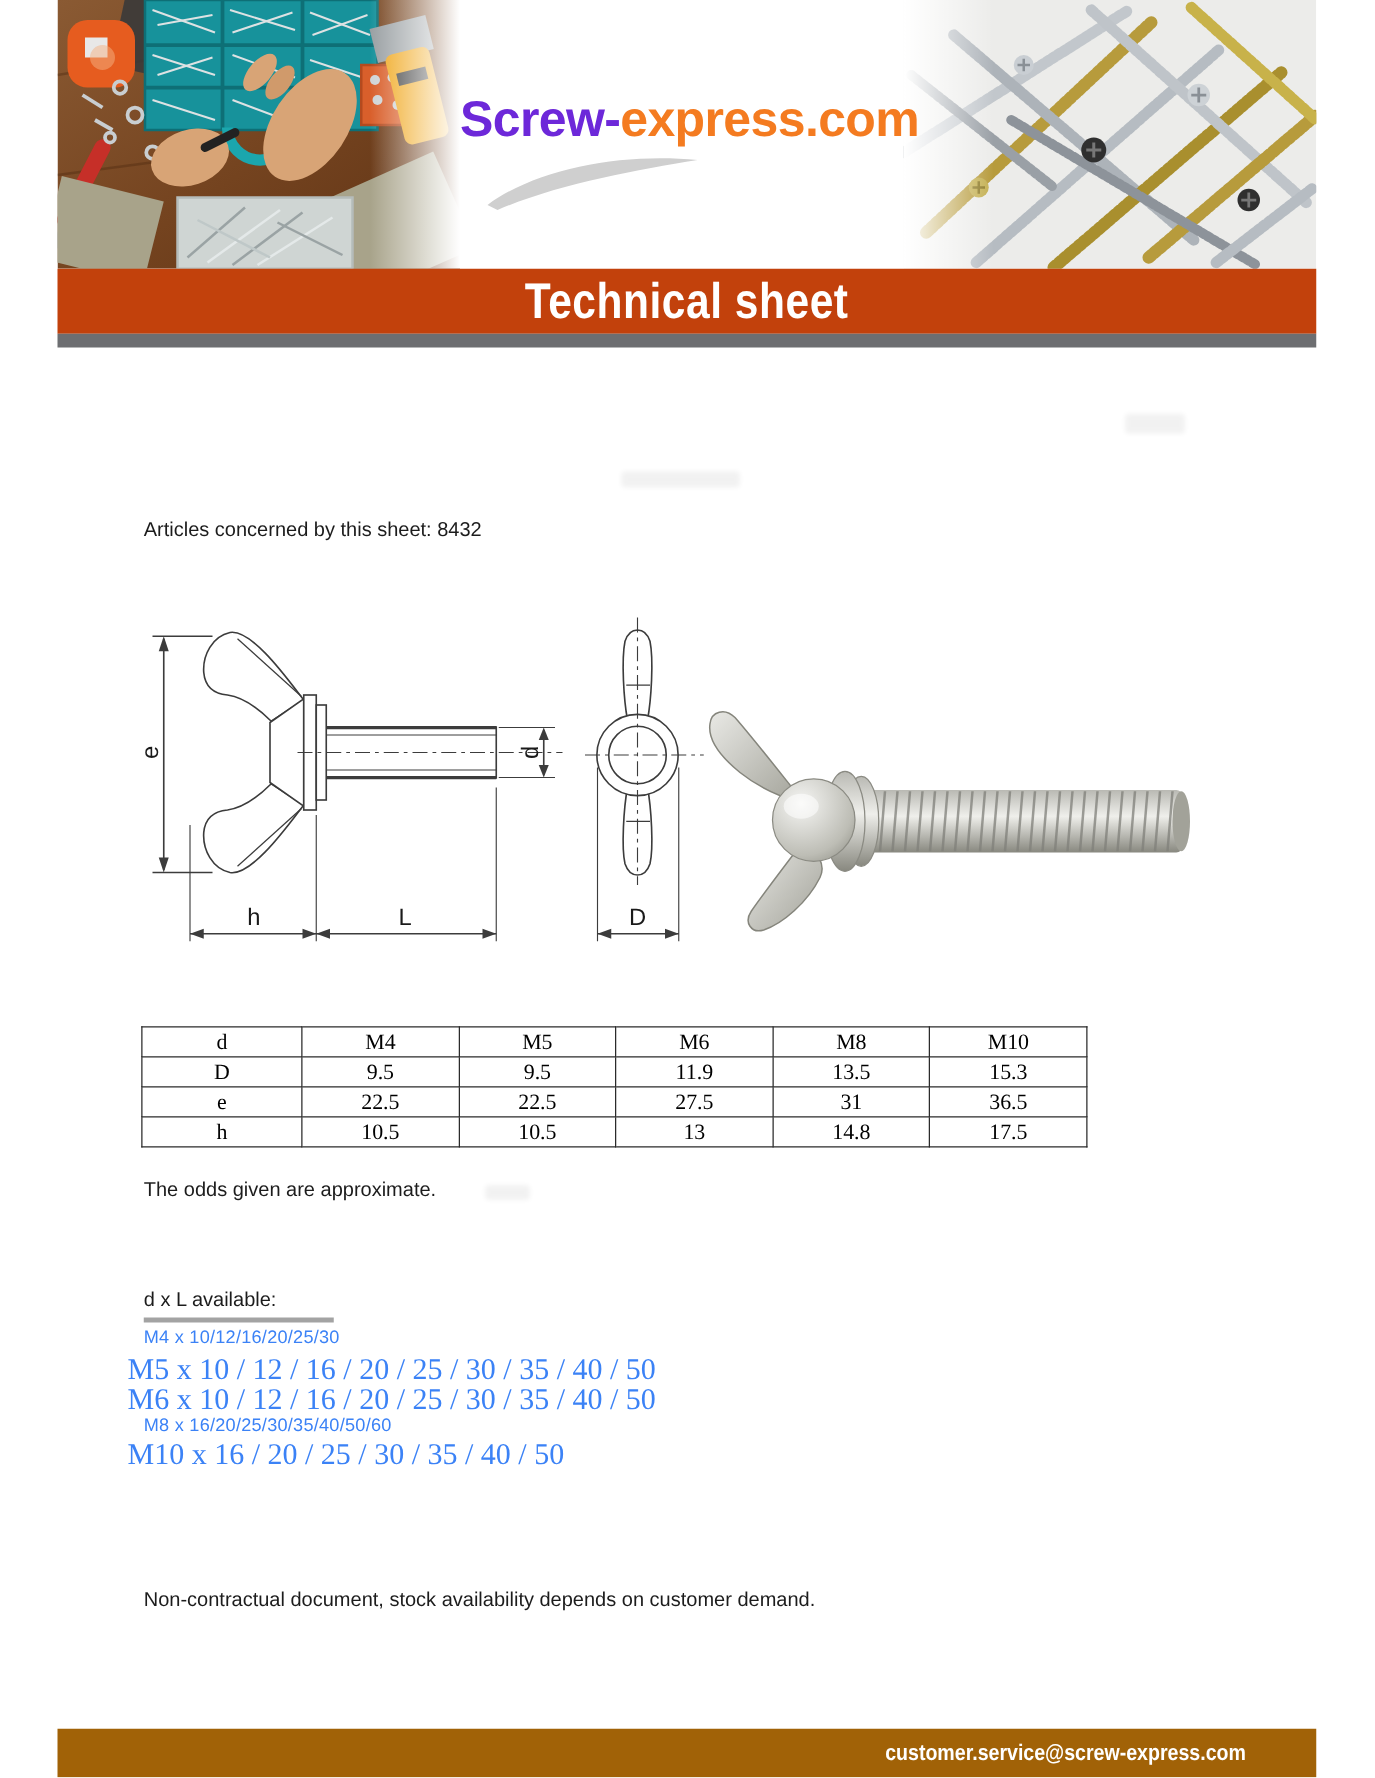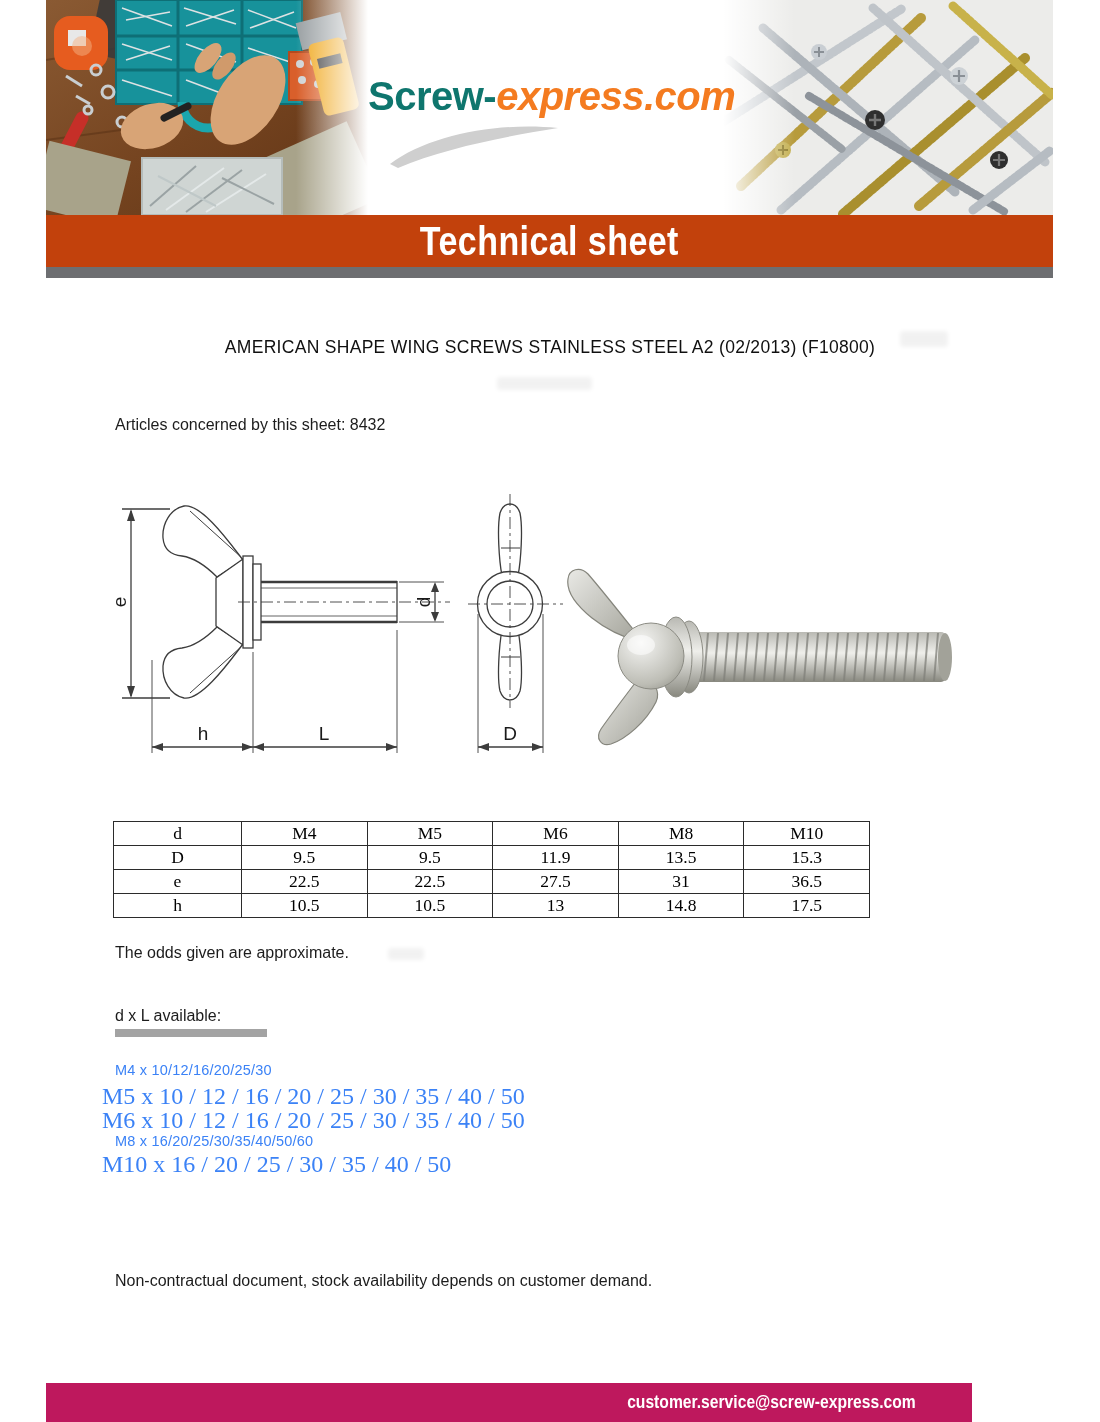--- a/index.html
+++ b/index.html
@@ -3,22 +3,22 @@
 <meta charset="utf-8">
 <style>
   html,body{margin:0;padding:0;background:#ffffff;}
   .page{position:relative;width:1100px;height:1422px;background:#fff;overflow:hidden;
         font-family:"Liberation Sans",sans-serif;color:#1c1c1c;}
 
   
   .photo{position:absolute;top:0;height:215px;}
   .logo{position:absolute;left:368px;top:74px;width:355px;text-align:center;
         font-weight:bold;font-size:40px;letter-spacing:-0.5px;white-space:nowrap;}
-  .logo .g{color:#0f766e;}
-  .logo .o{color:#f47b20;font-style:italic;}
+  .logo .g{color:#6d28d9;}
+  .logo .o{color:#f47b20;}
   .swoosh{position:absolute;left:388px;top:120px;}
 
   .banner{position:absolute;left:46px;top:215px;width:1007px;height:52px;background:#c2410c;
           text-align:center;line-height:52px;}
   .banner span{display:inline-block;color:#fff;font-weight:bold;font-size:40px;
                transform:scaleX(0.85);transform-origin:center;letter-spacing:0.5px;}
   .banner-strip{position:absolute;left:46px;top:267px;width:1007px;height:11px;background:#6d6e71;}
 
   .doc-code{position:absolute;left:0;top:283px;width:1100px;text-align:center;
             font-family:"Liberation Serif",serif;font-weight:bold;font-size:29px;color:#0d0d0d;}
@@ -30,31 +30,31 @@
   .tech-drawing{position:absolute;left:105px;top:488px;}
   .product-photo{position:absolute;left:565px;top:545px;}
 
   
   table.dims{position:absolute;left:113px;top:821px;width:757px;border-collapse:collapse;
              table-layout:fixed;font-family:"Liberation Serif",serif;font-size:17.5px;color:#000;}
   table.dims td{border:1.6px solid #2b2b2b;text-align:center;height:23px;padding:0;}
   table.dims td.lbl{width:127px;}
 
   .approx{position:absolute;left:115px;top:944px;font-size:16px;}
-  .dxl{position:absolute;left:115px;top:1007px;font-size:16px;width:152px;
-       border-bottom:8px solid #a3a3a3;padding-bottom:4px;}
+  .dxl{position:absolute;left:115px;top:1032px;font-size:16px;width:152px;
+       border-bottom:4px solid #a3a3a3;padding-bottom:4px;}
 
   .size-line{position:absolute;white-space:nowrap;color:#3b82f6;}
   .size-small{left:115px;font-size:14.5px;letter-spacing:0.2px;}
   .size-large{left:102px;font-family:"Liberation Serif",serif;font-size:24px;}
   .s0{top:1062px;} .s1{top:1083px;} .s2{top:1107px;} .s3{top:1133px;} .s4{top:1151px;}
 
   .footnote{position:absolute;left:115px;top:1272px;font-size:16px;}
 
-  .footer-bar{position:absolute;left:46px;top:1383px;width:926px;height:39px;background:#be185d;
+  .footer-bar{position:absolute;left:46px;top:1383px;width:1007px;height:39px;background:#a16207;
               text-align:right;line-height:39px;}
   .footer-bar span{display:inline-block;margin-right:56px;color:#fff;font-weight:bold;font-size:18px;
                    transform:scaleX(0.87);transform-origin:right center;}
 
   .smudge{position:absolute;background:#000;opacity:0.05;filter:blur(2px);border-radius:3px;}
 </style>
 </head>
 <body>
 
 <div class="page">
@@ -194,21 +194,20 @@
   </div>
   <svg class="swoosh" width="175" height="50" viewBox="0 0 175 50">
     <path d="M2,44 C42,14 112,2 170,8 C120,16 56,28 10,48 Z" fill="#cfcfcf"></path>
   </svg>
 
   <div class="banner">
     <span>Technical sheet</span>
   </div>
   <div class="banner-strip"></div>
 
-  <div class="doc-title">AMERICAN SHAPE WING SCREWS STAINLESS STEEL A2 (02/2013) (F10800)</div>
   <div class="articles">Articles concerned by this sheet: 8432</div>
 
   <div class="smudge" style="left:497px;top:377px;width:95px;height:13px;"></div>
   <div class="smudge" style="left:900px;top:331px;width:48px;height:16px;"></div>
   <div class="smudge" style="left:388px;top:948px;width:36px;height:12px;"></div>
 
   <svg class="tech-drawing" width="480" height="290" viewBox="105 488 480 290">
     <g fill="none" stroke="#3c3c3c" stroke-width="1.3">
 
       <path d="M243,560 C232,546 202,503 184,506 C170,509 162,524 163,538 C164,549 171,555 182,556 C196,558 208,568 217,577 Z" fill="#fff"></path>

